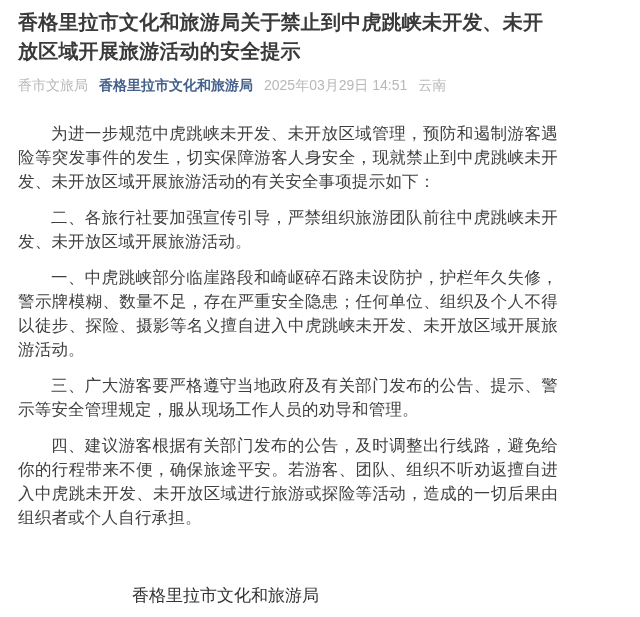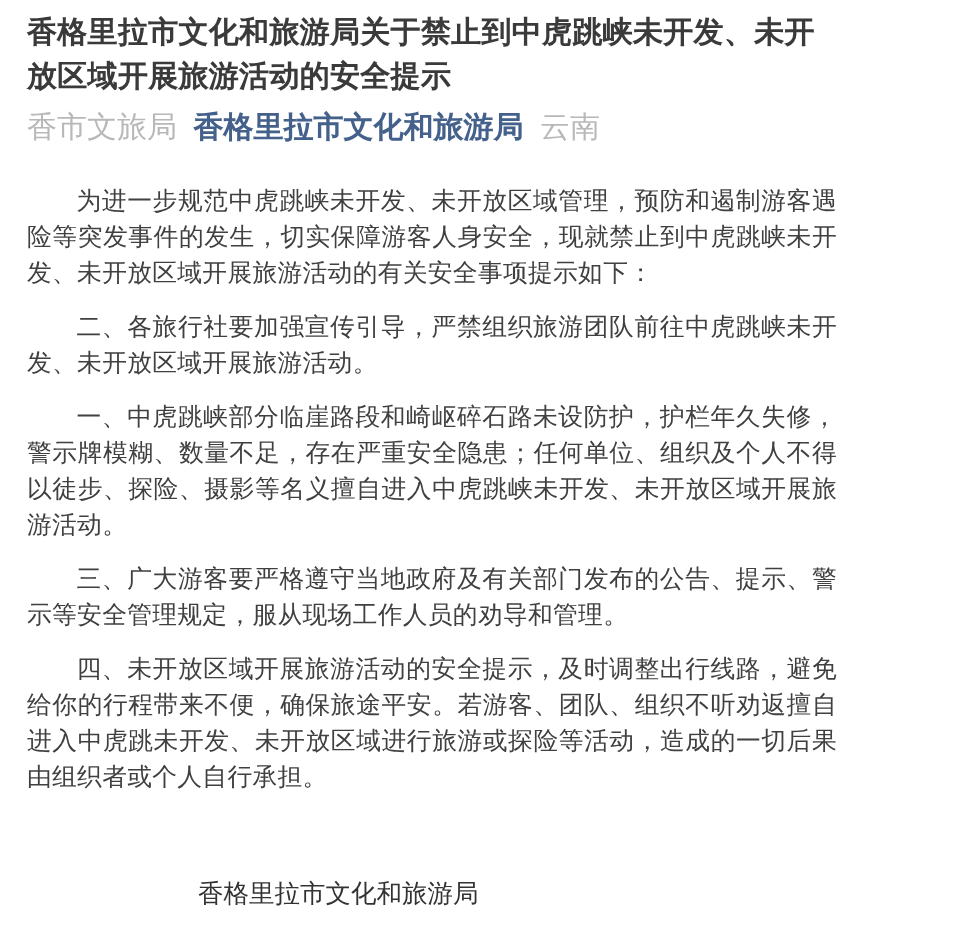--- a/index.html
+++ b/index.html
@@ -27,21 +27,21 @@
     line-height: 29px;
     font-weight: 700;
     color: #3a3a3a;
     letter-spacing: 0.2px;
   }
   .meta-row {
     display: flex;
     align-items: center;
     gap: 11px;
     margin: 0 0 28px 0;
-    font-size: 20px;
+    font-size: 14px;
     line-height: 18px;
     color: #b8b8b8;
     white-space: nowrap;
   }
   .meta-row .source-full {
     color: #44618c;
     font-weight: 700;
     cursor: pointer;
   }
   .content p {
@@ -73,27 +73,28 @@
 </head>
 <body>
 
 <div class="page">
 
   <h1 class="article-title">香格里拉市文化和旅游局关于禁止到中虎跳峡未开发、未开放区域开展旅游活动的安全提示</h1>
 
   <div class="meta-row">
     <span class="source-short">香市文旅局</span>
     <span class="source-full">香格里拉市文化和旅游局</span>
+    <span class="datetime">2025年03月29日 14:51</span>
     <span class="location">云南</span>
   </div>
 
   <div class="content">
     <p>为进一步规范中虎跳峡未开发、未开放区域管理，预防和遏制游客遇险等突发事件的发生，切实保障游客人身安全，现就禁止到中虎跳峡未开发、未开放区域开展旅游活动的有关安全事项提示如下：</p>
     <p>二、各旅行社要加强宣传引导，严禁组织旅游团队前往中虎跳峡未开发、未开放区域开展旅游活动。</p>
     <p>一、中虎跳峡部分临崖路段和崎岖碎石路未设防护，护栏年久失修，警示牌模糊、数量不足，存在严重安全隐患；任何单位、组织及个人不得以徒步、探险、摄影等名义擅自进入中虎跳峡未开发、未开放区域开展旅游活动。</p>
     <p>三、广大游客要严格遵守当地政府及有关部门发布的公告、提示、警示等安全管理规定，服从现场工作人员的劝导和管理。</p>
-    <p>四、未开放区域开展旅游活动的安全提示，及时调整出行线路，避免给你的行程带来不便，确保旅途平安。若游客、团队、组织不听劝返擅自进入中虎跳未开发、未开放区域进行旅游或探险等活动，造成的一切后果由组织者或个人自行承担。</p>
+    <p>四、建议游客根据有关部门发布的公告，及时调整出行线路，避免给你的行程带来不便，确保旅途平安。若游客、团队、组织不听劝返擅自进入中虎跳未开发、未开放区域进行旅游或探险等活动，造成的一切后果由组织者或个人自行承担。</p>
 
     <div class="signature">香格里拉市文化和旅游局</div>
     <div class="sign-date">2025年3月28日</div>
   </div>
 
 </div>
 
 </body></html>

